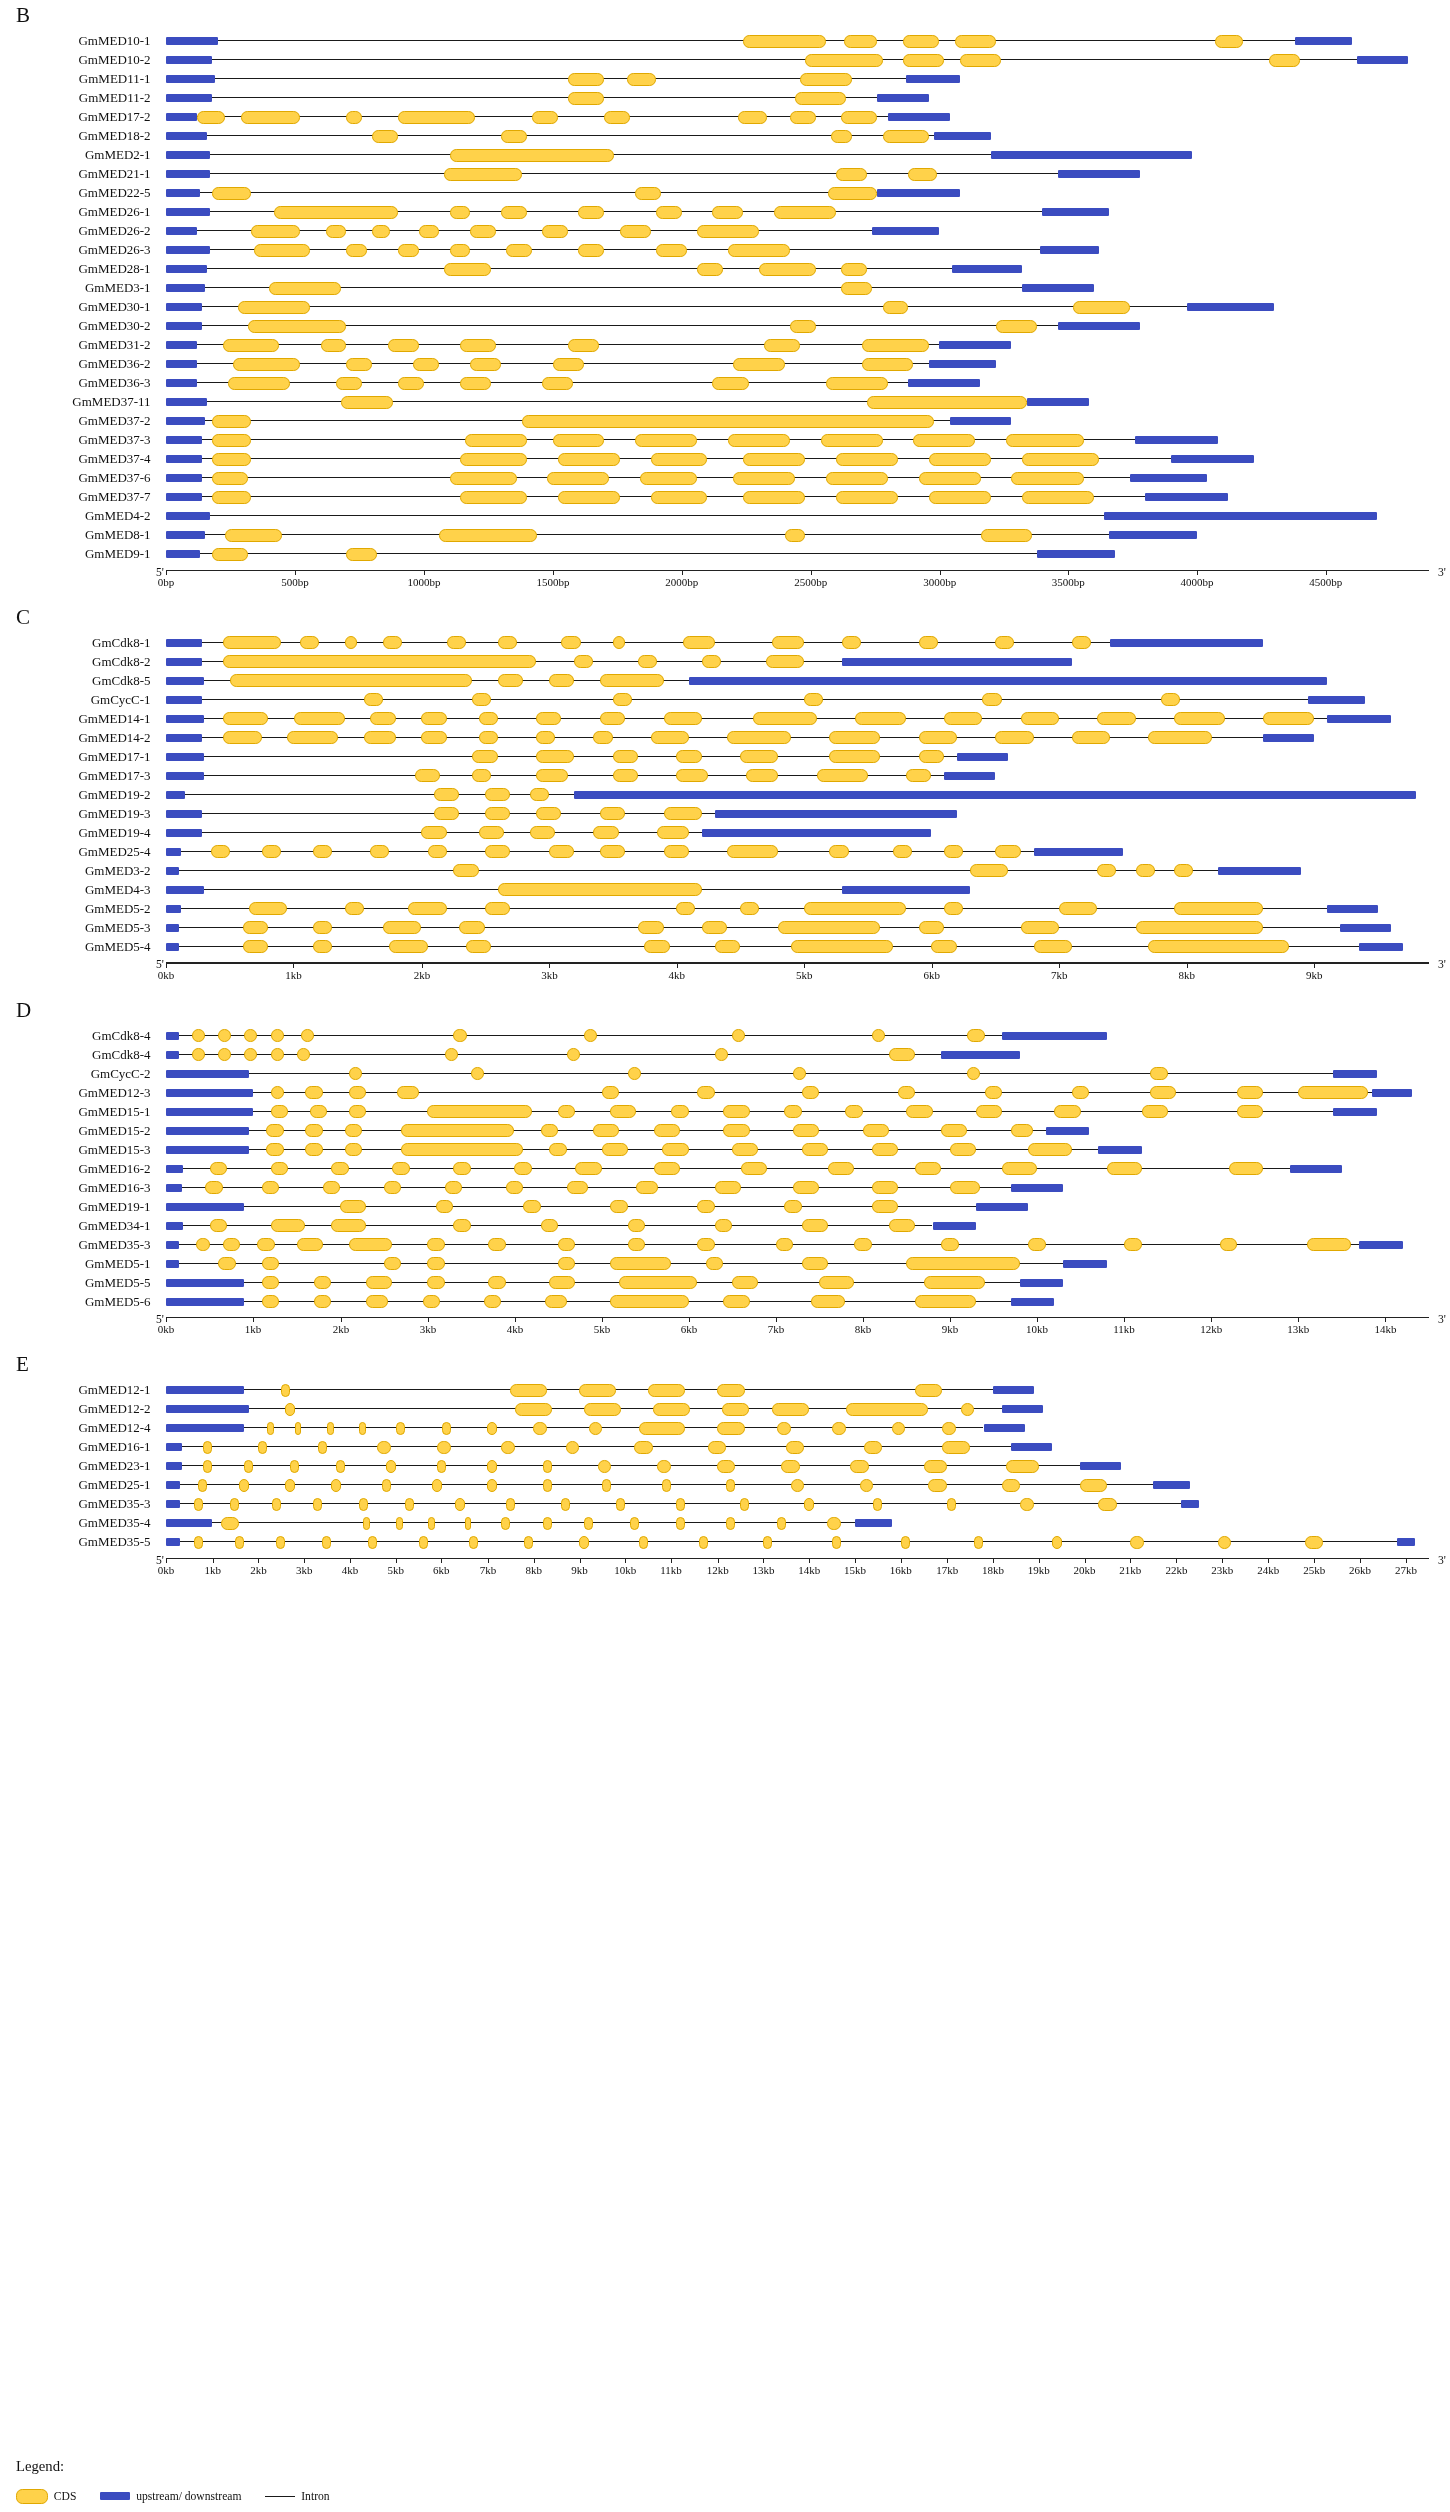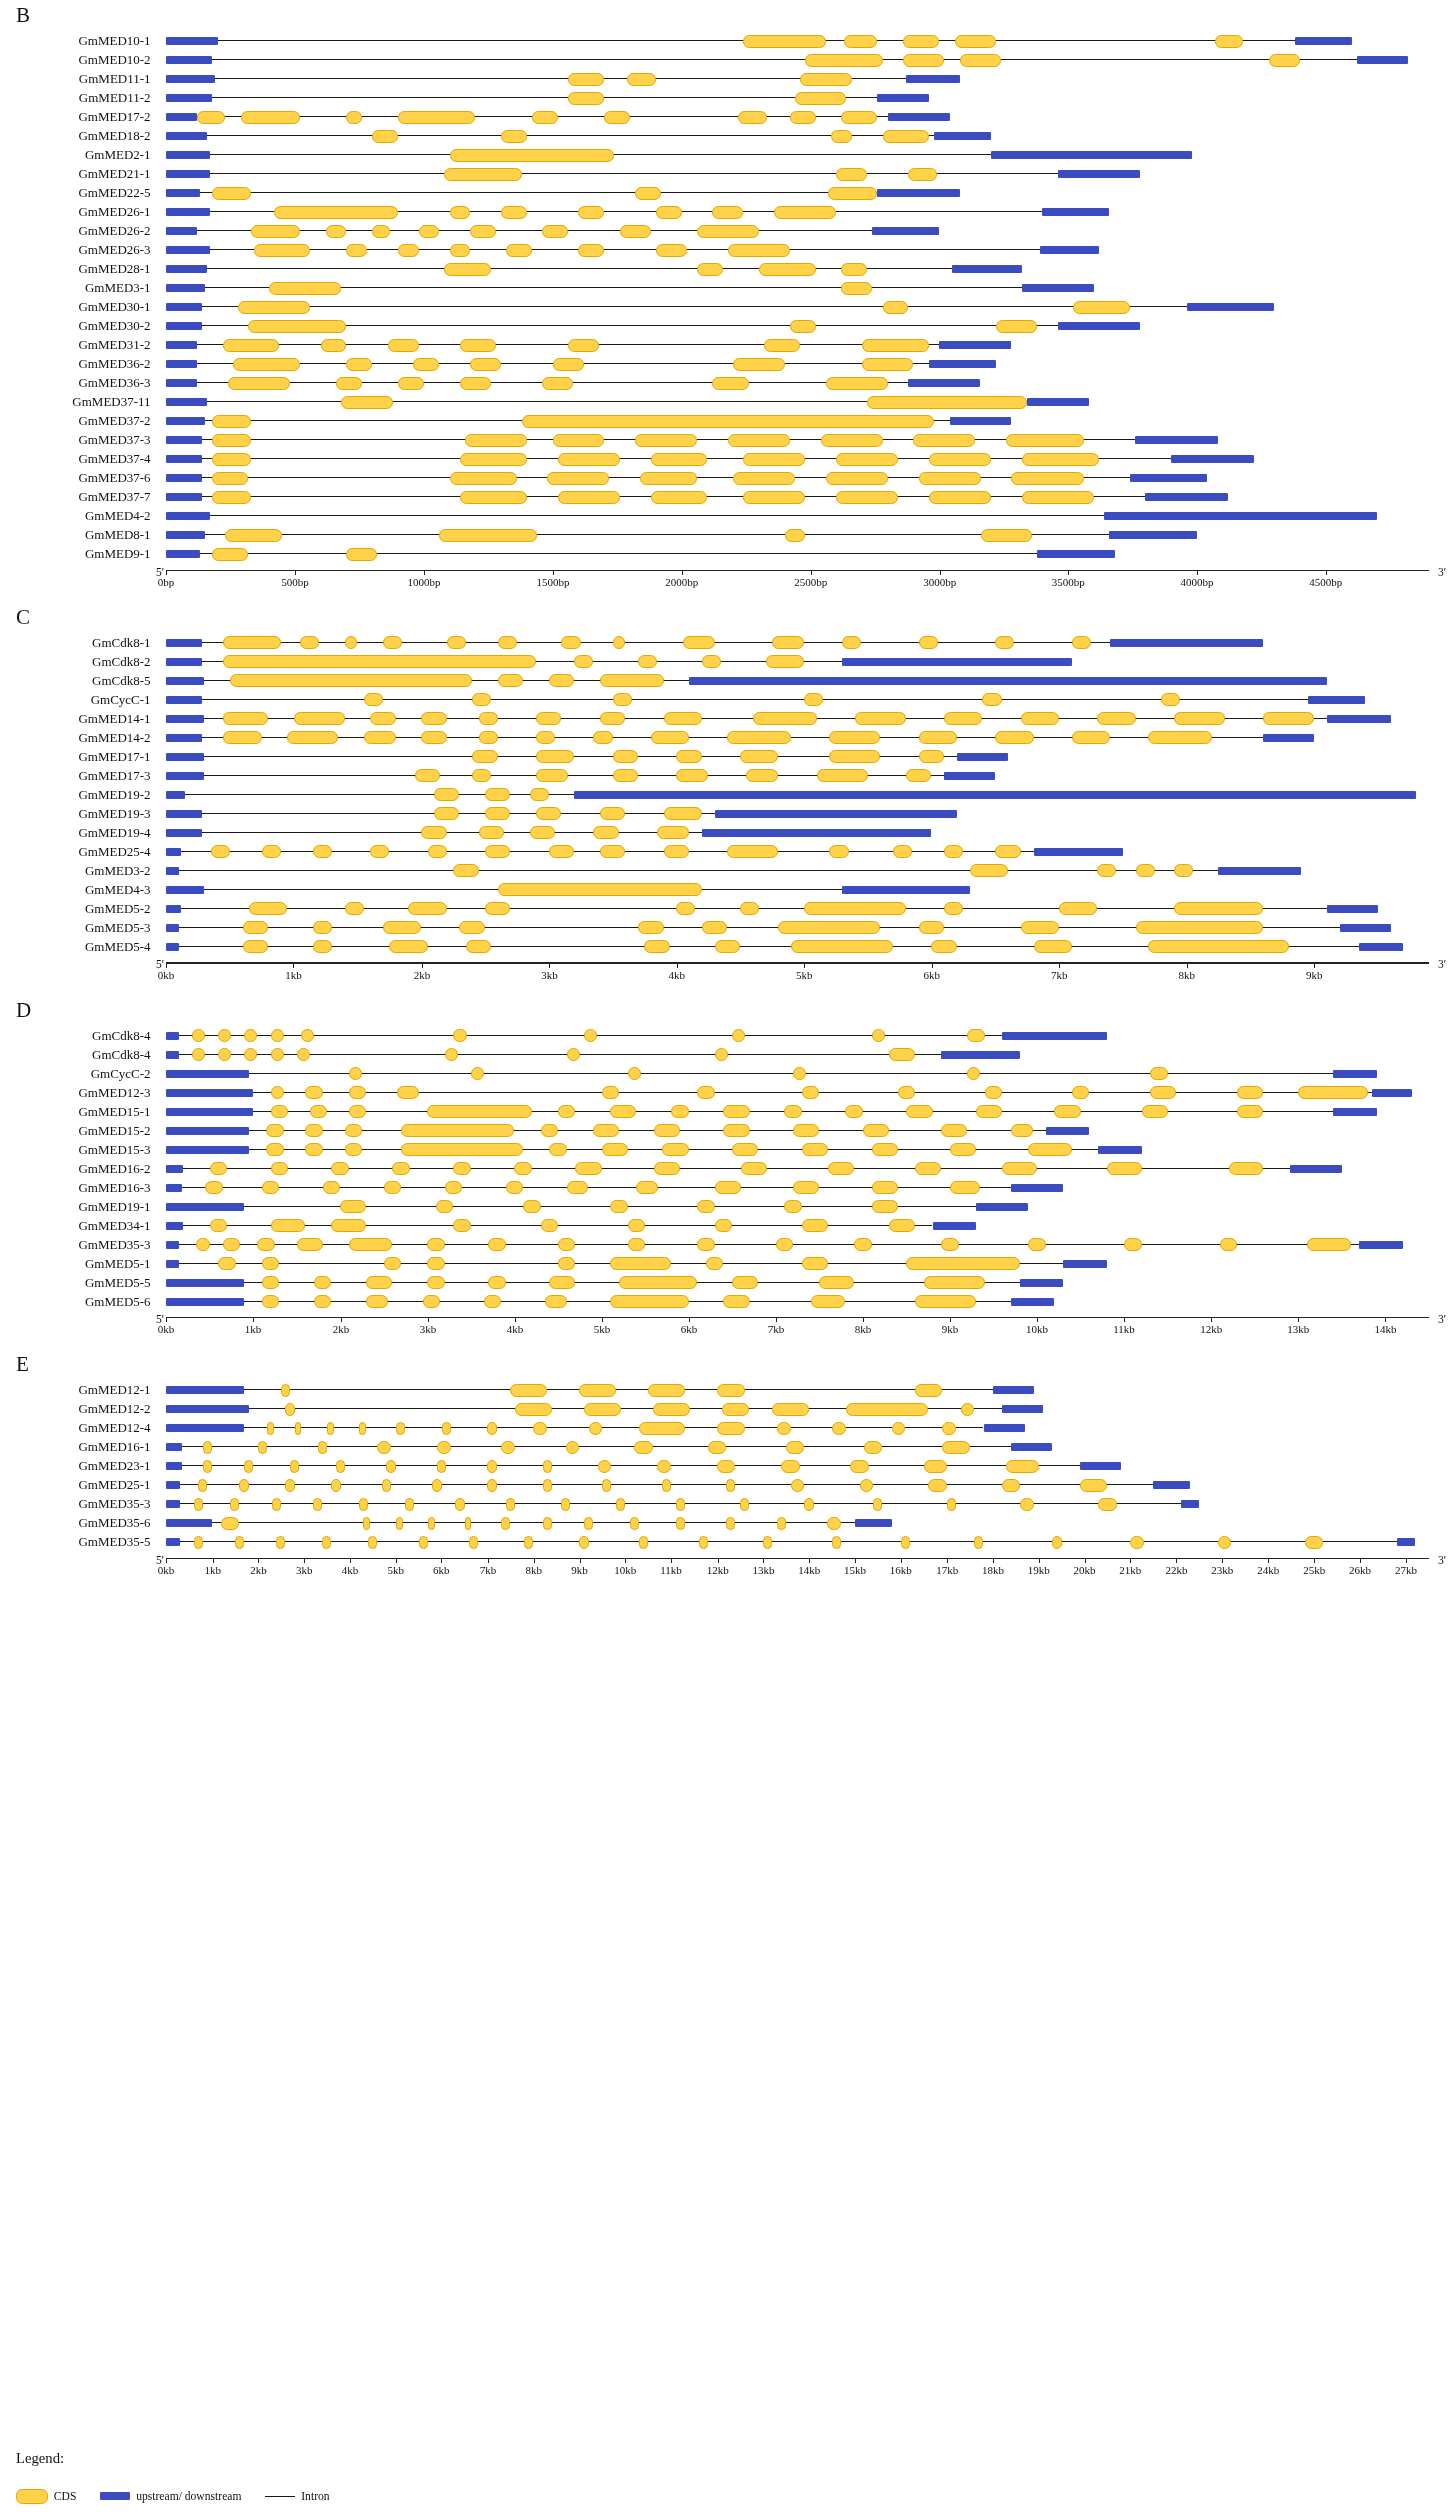--- a/index.html
+++ b/index.html
@@ -22,21 +22,21 @@
   .cds{position:absolute;top:3.2px;height:13px;background:#ffd24a;border:0.5px solid #e0a800;border-radius:6.3px/6.3px;box-sizing:border-box;}
 
   .axis{position:relative;height:32px;margin-top:1.1px;}
   .axis .line{position:absolute;left:166px;right:21px;top:5.3px;height:1.1px;background:#222;}
   .axis .tick{position:absolute;top:5.3px;width:0.5px;height:5.3px;background:#222;}
   .axis .tlabel{position:absolute;top:11.6px;font-size:11px;transform:translateX(-50%);white-space:nowrap;}
   .five{position:absolute;left:156px;top:1.1px;font-size:11.6px;}
   .three{position:absolute;right:4.2px;top:1.1px;font-size:11.6px;}
 
   .legend{position:absolute;left:16px;bottom:11.6px;}
-  .legend .title{font-size:14.7px;margin-bottom:22px;}
+  .legend .title{font-size:14.7px;margin-bottom:14px;}
   .legend .items{display:flex;align-items:center;gap:24px;}
   .legend .item{display:flex;align-items:center;gap:6.3px;font-size:11.6px;}
   .legend .swatch-cds{width:29.5px;height:12.6px;background:#ffd24a;border:0.5px solid #e0a800;border-radius:6.3px;}
   .legend .swatch-utr{width:29.5px;height:8.4px;background:#3b4cc0;border-radius:1.1px;}
   .legend .swatch-intron{width:29.5px;height:0;border-top:1.1px solid #1a1a1a;}
 </style>
 </head>
 <body>
 
 <div class="page">
@@ -1196,21 +1196,21 @@
               <div class="cds" style="left: 40.3636%; width: 0.727273%;"></div>
               <div class="cds" style="left: 45.4545%; width: 0.727273%;"></div>
               <div class="cds" style="left: 50.5455%; width: 0.727273%;"></div>
               <div class="cds" style="left: 56%; width: 0.727273%;"></div>
               <div class="cds" style="left: 61.8182%; width: 0.727273%;"></div>
               <div class="cds" style="left: 67.6364%; width: 1.09091%;"></div>
               <div class="cds" style="left: 73.8182%; width: 1.45455%;"></div>
             </div>
           </div>
           <div class="row">
-            <div class="label">GmMED35-6</div>
+            <div class="label">GmMED35-4</div>
             <div class="track">
               <div class="intron" style="left: 3.63636%; width: 50.9091%;"></div>
               <div class="utr" style="left: 0%; width: 3.63636%;"></div>
               <div class="utr" style="left: 54.5455%; width: 2.90909%;"></div>
               <div class="cds" style="left: 4.36364%; width: 1.45455%;"></div>
               <div class="cds" style="left: 15.6364%; width: 0.545455%;"></div>
               <div class="cds" style="left: 18.1818%; width: 0.545455%;"></div>
               <div class="cds" style="left: 20.7273%; width: 0.545455%;"></div>
               <div class="cds" style="left: 23.6364%; width: 0.545455%;"></div>
               <div class="cds" style="left: 26.5455%; width: 0.727273%;"></div>

